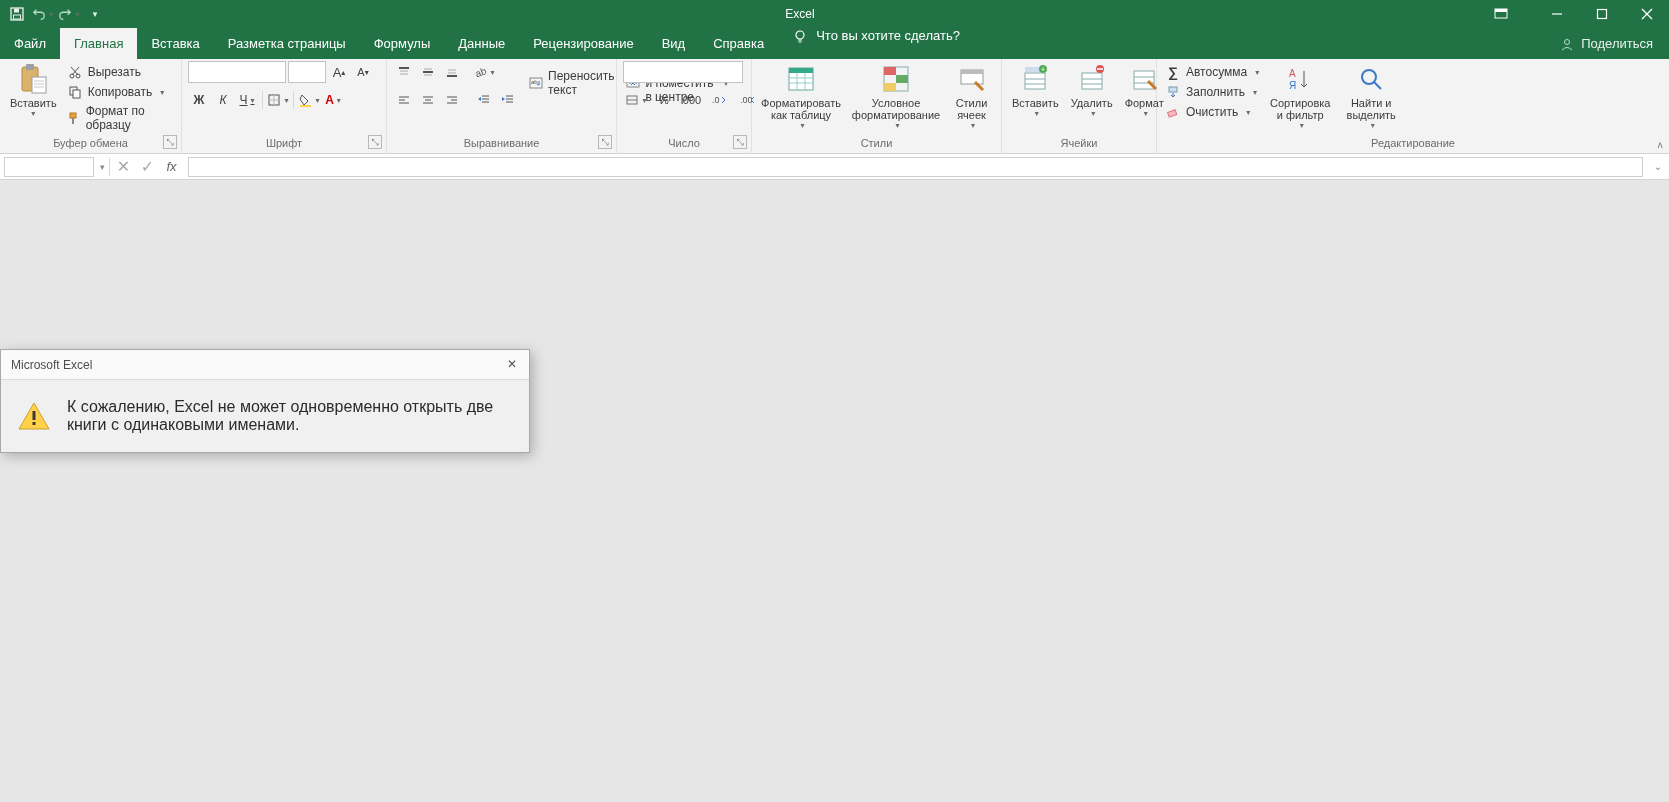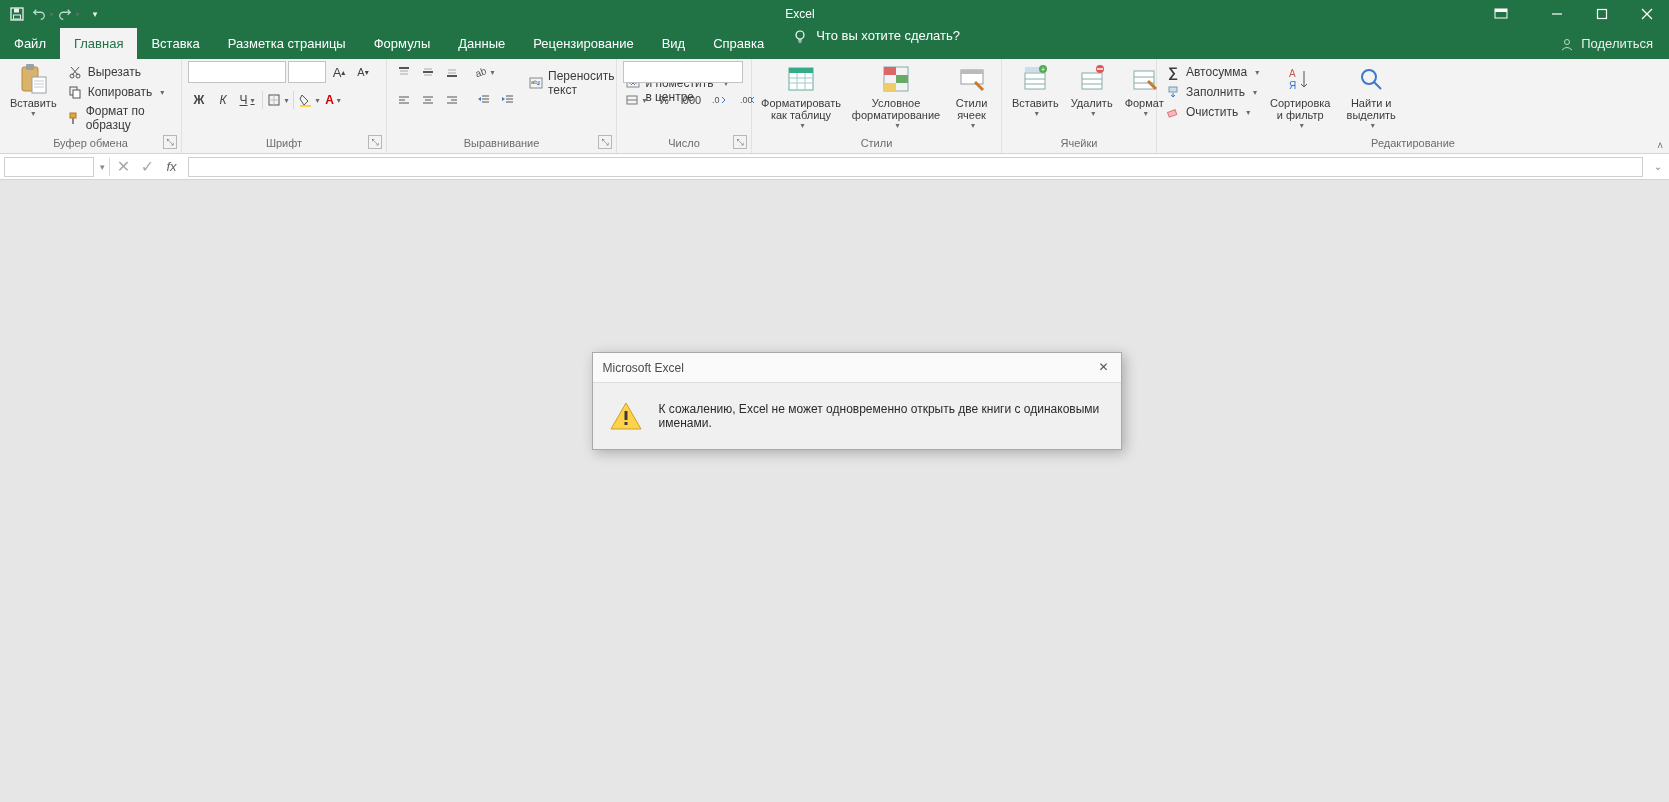--- a/index.html
+++ b/index.html
@@ -47,27 +47,27 @@
   .fbar .fx { width: 24px; text-align: center; color: #666; font-style: italic; font-size: 13px; }
   .fbar .btn { width: 24px; text-align: center; color: #a8a8a8; }
   .fbar .sep { width: 1px; height: 18px; background: #d8d8d8; margin: 0 2px; }
   .formula { flex: 1; border: 1px solid #cfcfcf; height: 20px; margin: 0 4px; }
   .fbar .expand { width: 22px; text-align: center; color: #888; font-size: 10px; }
 
   
   .sheet { background: #e6e6e6; flex: 1; }
 
   
-  .overlay { position: absolute; inset: 0; display: flex; align-items: center; justify-content: center; pointer-events: none; margin-left: 44px; }
+  .overlay { position: absolute; inset: 0; display: flex; align-items: center; pointer-events: none; }
   .dialog { width: 530px; background: #f0f0f0; border: 1px solid #a9a9a9; box-shadow: 3px 3px 12px rgba(0,0,0,.25); pointer-events: auto; }
   .dlg-title { height: 30px; display: flex; align-items: center; padding: 0 10px; font-size: 12px; color: #4c4c4c; background: #fafafa; border-bottom: 1px solid #dcdcdc; position: relative; }
   .dlg-close { position: absolute; right: 6px; top: 4px; width: 22px; height: 20px; display: flex; align-items: center; justify-content: center; color: #555; }
   .dlg-body { display: flex; padding: 18px 16px; gap: 16px; align-items: center; }
   .warnicon { width: 34px; height: 30px; }
-  .dlg-msg { font-size: 12px; color: #2b2b2b; }
+  .dlg-msg { font-size: 16px; color: #2b2b2b; }
   .dlg-actions { display: flex; justify-content: center; padding: 0 0 12px 0; }
   .dlg-ok { width: 88px; height: 22px; background: #e1e1e1; border: 1px solid #0078d7; outline: 1px solid #0078d7; font-size: 12px; }
 
   svg { display: block; }
 </style>
 </head>
 <body>
 
 <div class="titlebar">
   <div class="qat">

